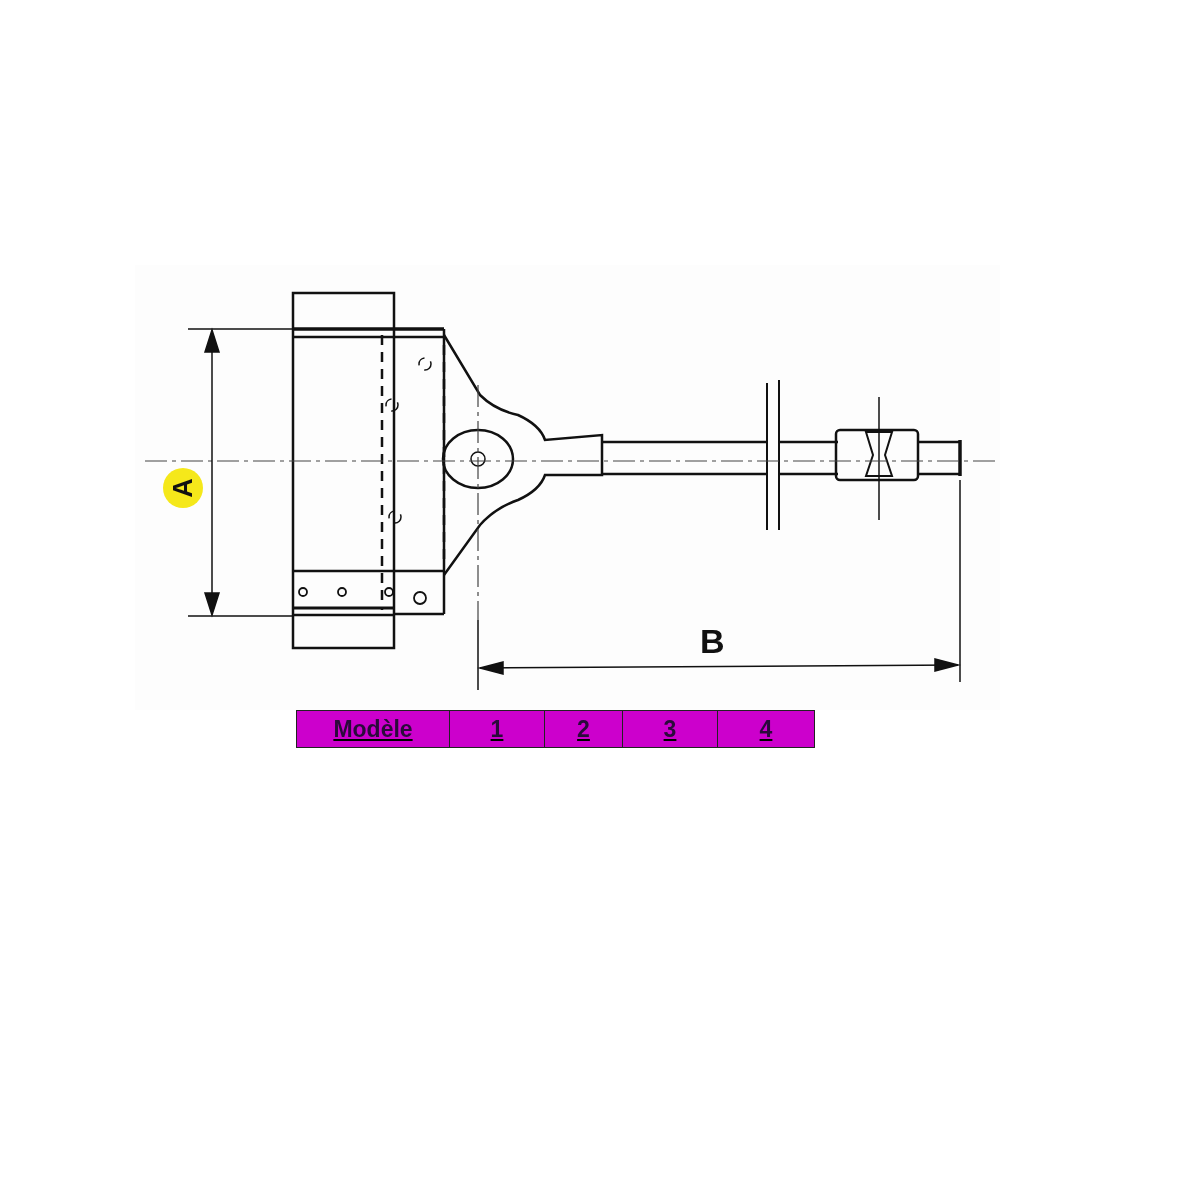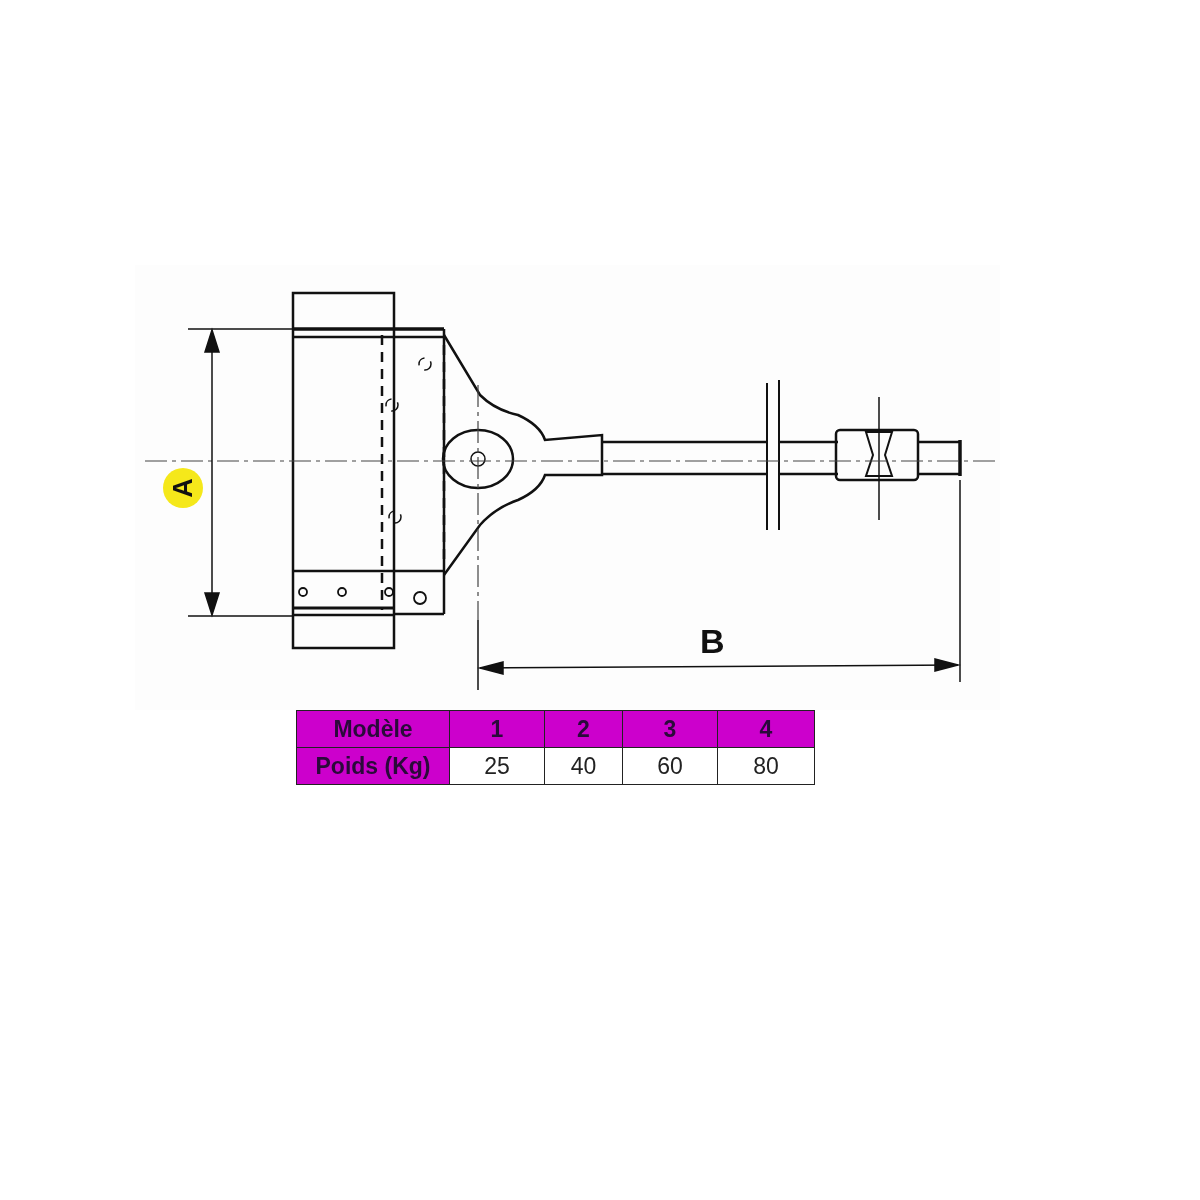--- a/index.html
+++ b/index.html
@@ -1,21 +1,21 @@
 <!DOCTYPE html>
 <html><head>
   <meta charset="utf-8">
   <style>
     html, body { margin: 0; padding: 0; background: #ffffff; }
     body { width: 1200px; height: 1200px; position: relative; overflow: hidden;
            font-family: "Liberation Sans", sans-serif; }
     .drawing-area { position: absolute; left: 135px; top: 265px; width: 865px; height: 445px; background: #fdfdfd; }
     svg.drawing { position: absolute; left: 0; top: 0; width: 1200px; height: 1200px; }
     .spec-table { position: absolute; left: 296px; top: 710px; border-collapse: collapse;
-                  font-family: "Liberation Sans", sans-serif; font-size: 23px; }
+                  font-family: "Liberation Sans", sans-serif; font-size: 23px; text-decoration: underline; }
     .spec-table td { border: 1.5px solid #222; height: 36px; padding: 0; text-align: center; color: #222; }
     .spec-table td.hdr { background: #cc00cc; font-weight: bold; color: #2a0a3a; }
     .spec-table td.rowlabel { width: 152px; }
     .spec-table td.c1 { width: 94px; }
     .spec-table td.c2 { width: 77px; }
     .spec-table td.c3 { width: 94px; }
     .spec-table td.c4 { width: 96px; }
     .label-a-circle { position: absolute; left: 163px; top: 468px; width: 40px; height: 40px;
                       border-radius: 50%; background: #f5e81a; }
     .label-a { position: absolute; left: 163px; top: 468px; width: 40px; height: 40px;
@@ -105,21 +105,14 @@
 
 <table class="spec-table">
   <tbody>
       <tr>
     <td class="hdr rowlabel">Modèle</td>
     <td class="hdr c1">1</td>
     <td class="hdr c2">2</td>
     <td class="hdr c3">3</td>
     <td class="hdr c4">4</td>
   </tr>
-  <tr>
-    <td class="hdr rowlabel">Poids (Kg)</td>
-    <td class="c1">25</td>
-    <td class="c2">40</td>
-    <td class="c3">60</td>
-    <td class="c4">80</td>
-  </tr>
 </tbody>
   </table>
 
 </body></html>

